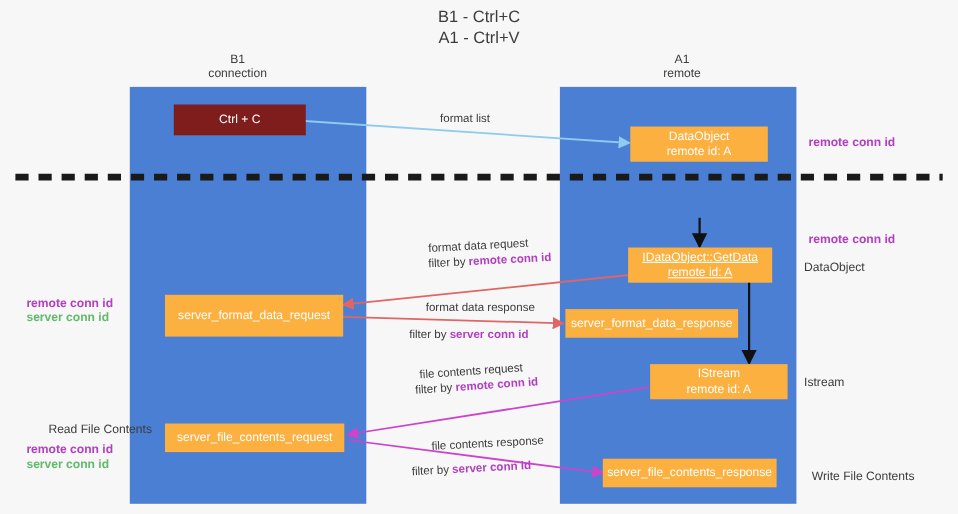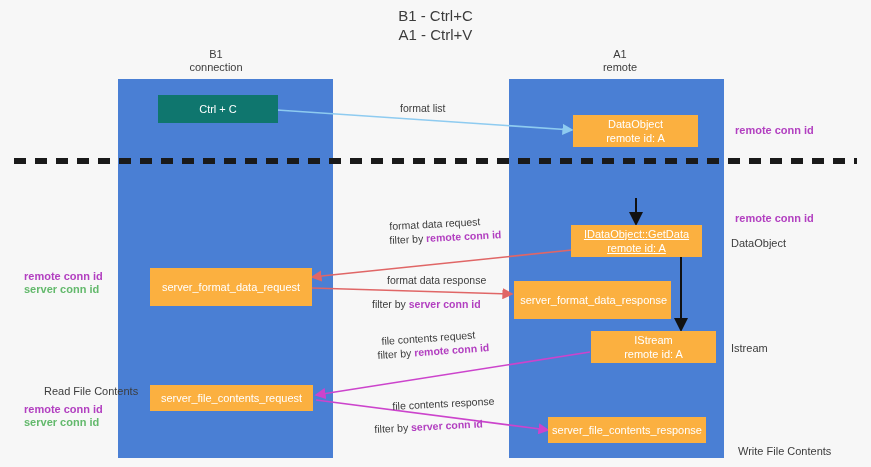--- a/index.html
+++ b/index.html
@@ -16,21 +16,21 @@
   .colhead{position:absolute;text-align:center;font-size:11px;line-height:13px;
            color:#3c3c3c;white-space:pre;}
 
   
   .lane{position:absolute;background:#4a7fd4;}
 
   
   .node{position:absolute;display:flex;flex-direction:column;align-items:center;
         justify-content:center;text-align:center;color:#ffffff;font-size:11px;
         line-height:14px;box-sizing:border-box;padding:2px 4px;}
-  .node.green{background:#0f766e;}
+  .node.green{background:#7f1d1d;}
   .node.orange{background:#fbb040;}
   .node .l2{font-size:11px;}
 
   
   .lbl{position:absolute;font-size:11px;line-height:14px;color:#3c3c3c;
        white-space:nowrap;}
   .lbl.bold{font-weight:bold;}
   .purple{color:#b23fc0;font-weight:bold;}
   .green-t{color:#63b96c;font-weight:bold;}
 
@@ -106,21 +106,21 @@
 
   <div class="node orange" style="left:571px;top:225px;width:131px;height:32px;text-decoration:underline;">
     <span>IDataObject::GetData</span>
     <span class="l2">remote id: A</span>
   </div>
 
   <div class="node orange" style="left:150px;top:268px;width:162px;height:38px;">
     <span>server_format_data_request</span>
   </div>
 
-  <div class="node orange" style="left:514px;top:281px;width:157px;height:38px;align-items:flex-end;">
+  <div class="node orange" style="left:514px;top:281px;width:157px;height:26px;">
     <span>server_format_data_response</span>
   </div>
 
   <div class="node orange" style="left:591px;top:331px;width:125px;height:32px;">
     <span>IStream</span>
     <span class="l2">remote id: A</span>
   </div>
 
   <div class="node orange" style="left:150px;top:385px;width:163px;height:26px;">
     <span>server_file_contents_request</span>
@@ -149,21 +149,21 @@
 
   <div class="edgelbl rot" style="left:392px;top:399px;transform:rotate(-3deg);">file contents response</div>
   <div class="edgelbl rot" style="left:374px;top:422px;transform:rotate(-3deg);">
     <span>filter by </span><span class="purple">server conn id</span>
   </div>
 
   <div class="lbl bold purple" style="left:735px;top:123px;">remote conn id</div>
   <div class="lbl bold purple" style="left:735px;top:211px;">remote conn id</div>
   <div class="lbl" style="left:731px;top:236px;">DataObject</div>
   <div class="lbl" style="left:731px;top:341px;">Istream</div>
-  <div class="lbl" style="left:738px;top:444px;">Write File Contents</div>
+  <div class="lbl" style="left:738px;top:426px;">Write File Contents</div>
 
   <div class="lbl bold purple" style="left:24px;top:269px;">remote conn id</div>
   <div class="lbl bold green-t" style="left:24px;top:282px;">server conn id</div>
 
   <div class="lbl" style="left:44px;top:384px;">Read File Contents</div>
   <div class="lbl bold purple" style="left:24px;top:402px;">remote conn id</div>
   <div class="lbl bold green-t" style="left:24px;top:415px;">server conn id</div>
 
 </div>
 

